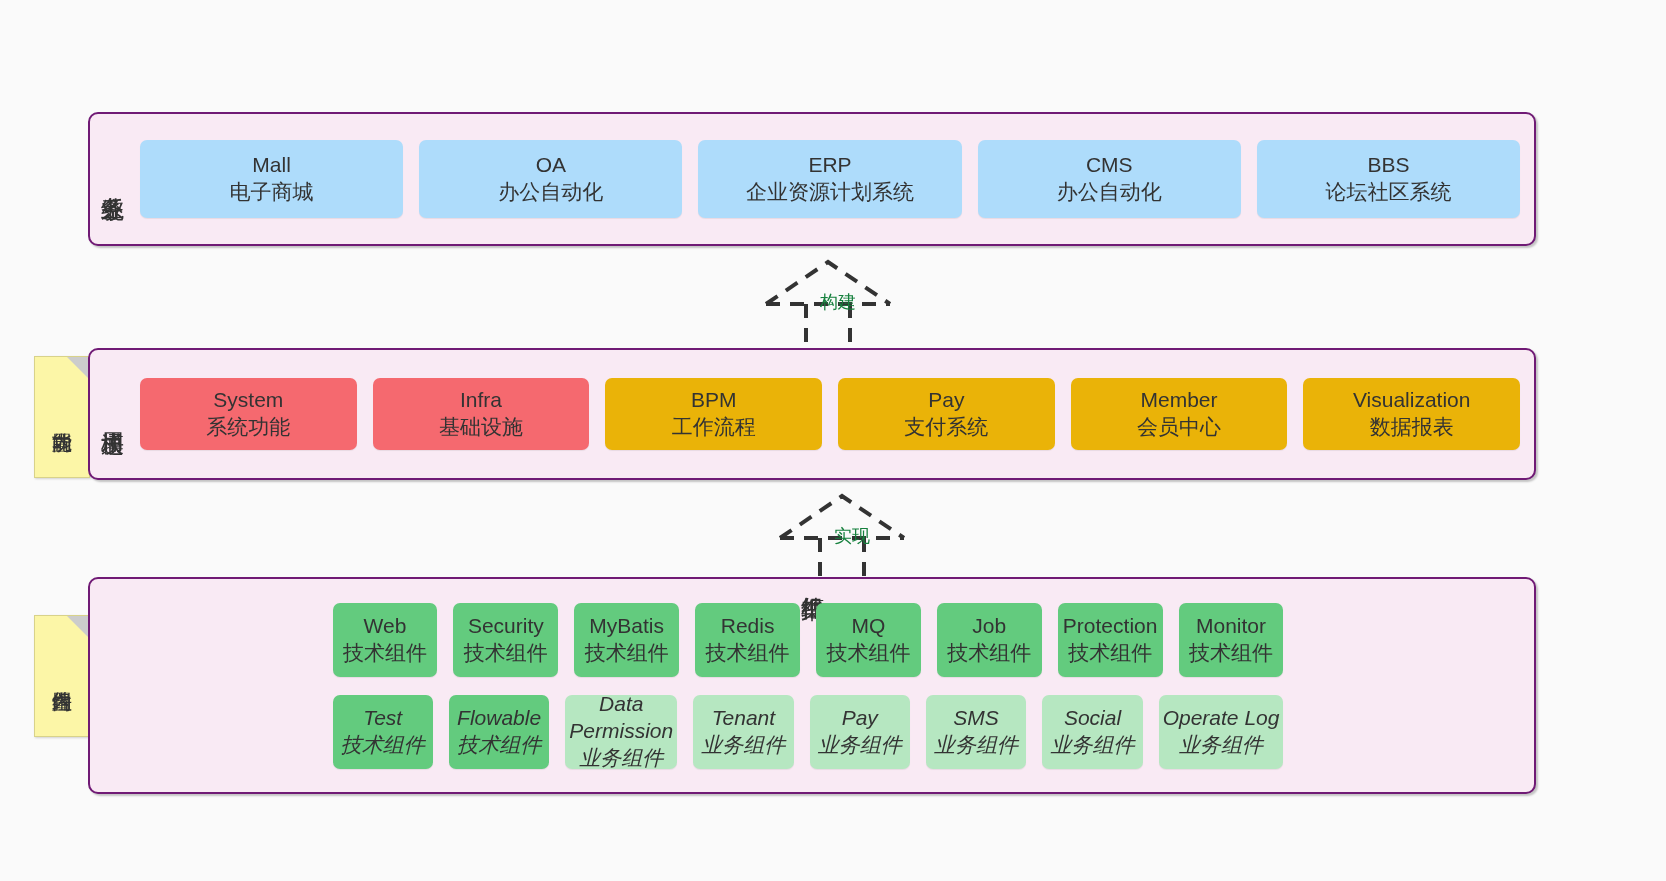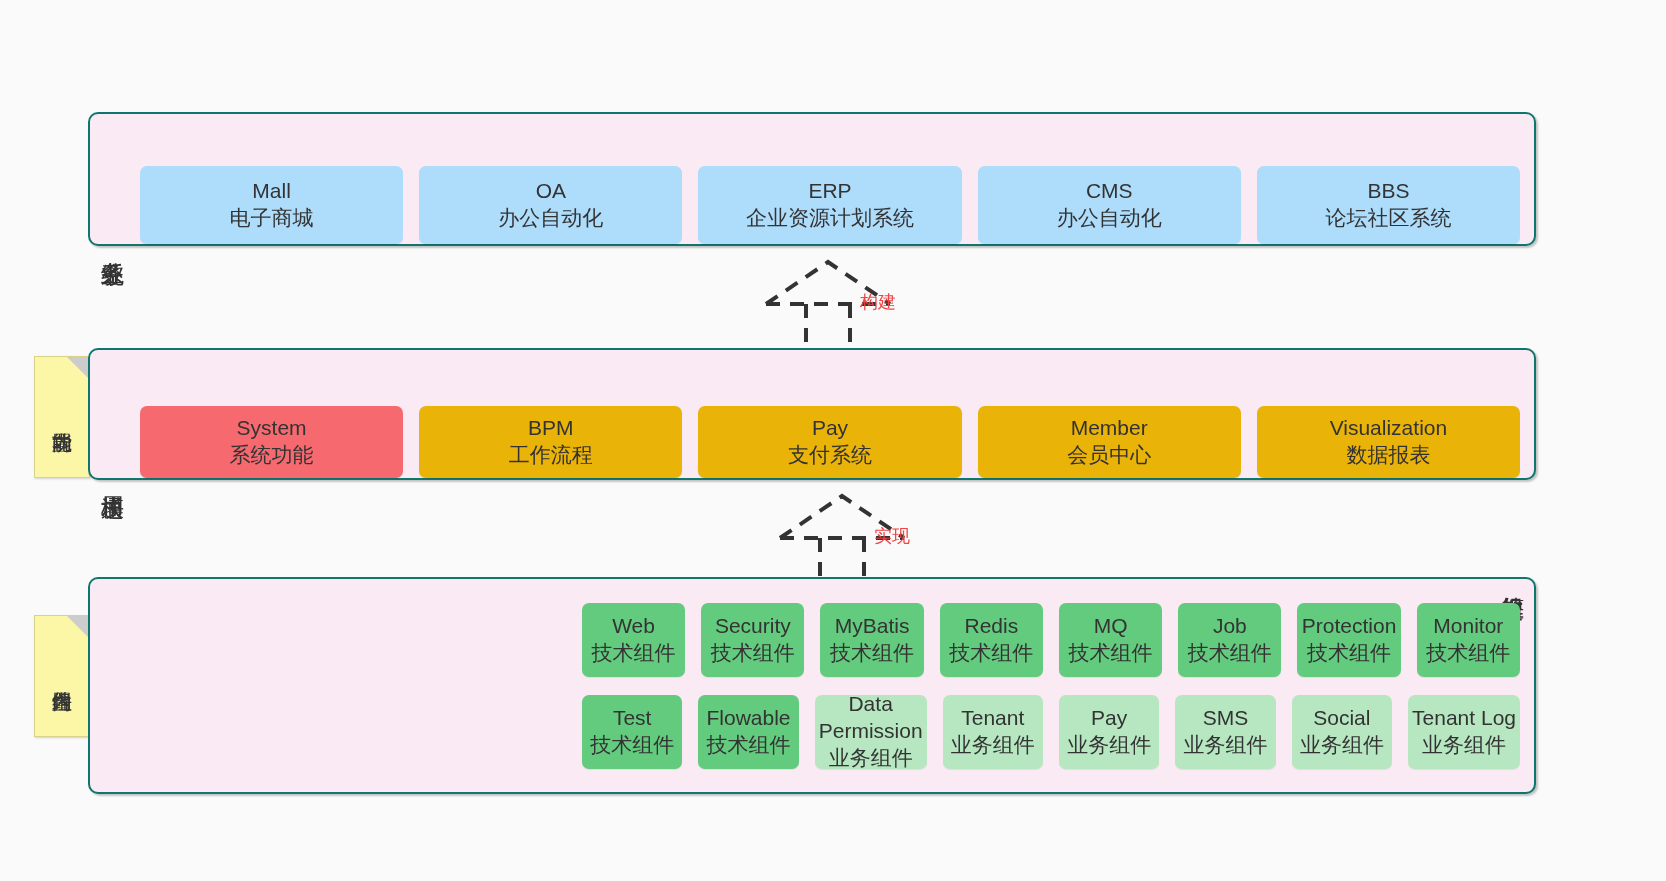--- a/index.html
+++ b/index.html
@@ -20,25 +20,25 @@
     left: 0; top: 0;
     width: 1666px;
     height: 881px;
   }
 
   
   .layer {
     position: absolute;
     box-sizing: border-box;
     background: #f9eaf4;
-    border: 2px solid #0f766e;
+    border: 2px solid #701a75;
     border-radius: 10px;
     box-shadow: 2px 2px 2px rgba(0,0,0,0.22);
     display: flex;
-    align-items: flex-end;
+    align-items: center;
   }
   .layer-title {
     flex: 0 0 auto;
     width: 40px;
     display: flex;
     align-items: center;
     justify-content: center;
     font-size: 23px;
     line-height: 1.12;
     letter-spacing: 0px;
@@ -53,21 +53,21 @@
     display: flex;
     flex-direction: column;
     justify-content: center;
     padding: 0 14px 0 6px;
   }
   .row {
     display: flex;
     gap: 16px;
     justify-content: space-between;
   }
-  .row + .row { margin-top: 18px; }
+  .row + .row { margin-top: 18px; font-style: italic; }
 
   
   .box {
     flex: 1 1 0;
     box-sizing: border-box;
     border-radius: 7px;
     display: flex;
     flex-direction: column;
     align-items: center;
     justify-content: center;
@@ -124,25 +124,24 @@
   }
   .note-fn  { left: 34px; top: 356px;  width: 56px; height: 122px; }
   .note-cmp { left: 34px; top: 615px;  width: 56px; height: 122px; }
 
   
   .arrow-group { position: absolute; }
   .arrow-group svg { display: block; overflow: visible; }
   .arrow-label {
     position: absolute;
     font-size: 18px;
-    color: #ef4444;
+    color: #15803d;
     background: transparent;
     white-space: nowrap;
     line-height: 1;
-    margin-left: 40px;
   }
   .arrow-build { left: 758px; top: 256px; width: 150px; height: 90px; }
   .arrow-build .arrow-label { left: 62px; top: 37px; }
   .arrow-impl  { left: 772px; top: 490px; width: 150px; height: 90px; }
   .arrow-impl  .arrow-label { left: 62px; top: 37px; }
 </style>
 </head>
 <body>
 
 <div class="canvas">
@@ -191,20 +190,24 @@
   </div>
 
   <div class="layer layer-modules">
     <div class="layer-title">通用模块</div>
     <div class="layer-body">
       <div class="row">
         <div class="box red">
           <span class="ln">System</span>
           <span class="ln">系统功能</span>
         </div>
+        <div class="box red">
+          <span class="ln">Infra</span>
+          <span class="ln">基础设施</span>
+        </div>
         <div class="box pink">
           <span class="ln">BPM</span>
           <span class="ln">工作流程</span>
         </div>
         <div class="box pink">
           <span class="ln">Pay</span>
           <span class="ln">支付系统</span>
         </div>
         <div class="box pink">
           <span class="ln">Member</span>
@@ -295,21 +298,21 @@
         </div>
         <div class="box lightgreen">
           <span class="ln">SMS</span>
           <span class="ln">业务组件</span>
         </div>
         <div class="box lightgreen">
           <span class="ln">Social</span>
           <span class="ln">业务组件</span>
         </div>
         <div class="box lightgreen">
-          <span class="ln">Tenant Log</span>
+          <span class="ln">Operate Log</span>
           <span class="ln">业务组件</span>
         </div>
       </div>
 
     </div>
   </div>
 
 </div>
 
 </body></html>

